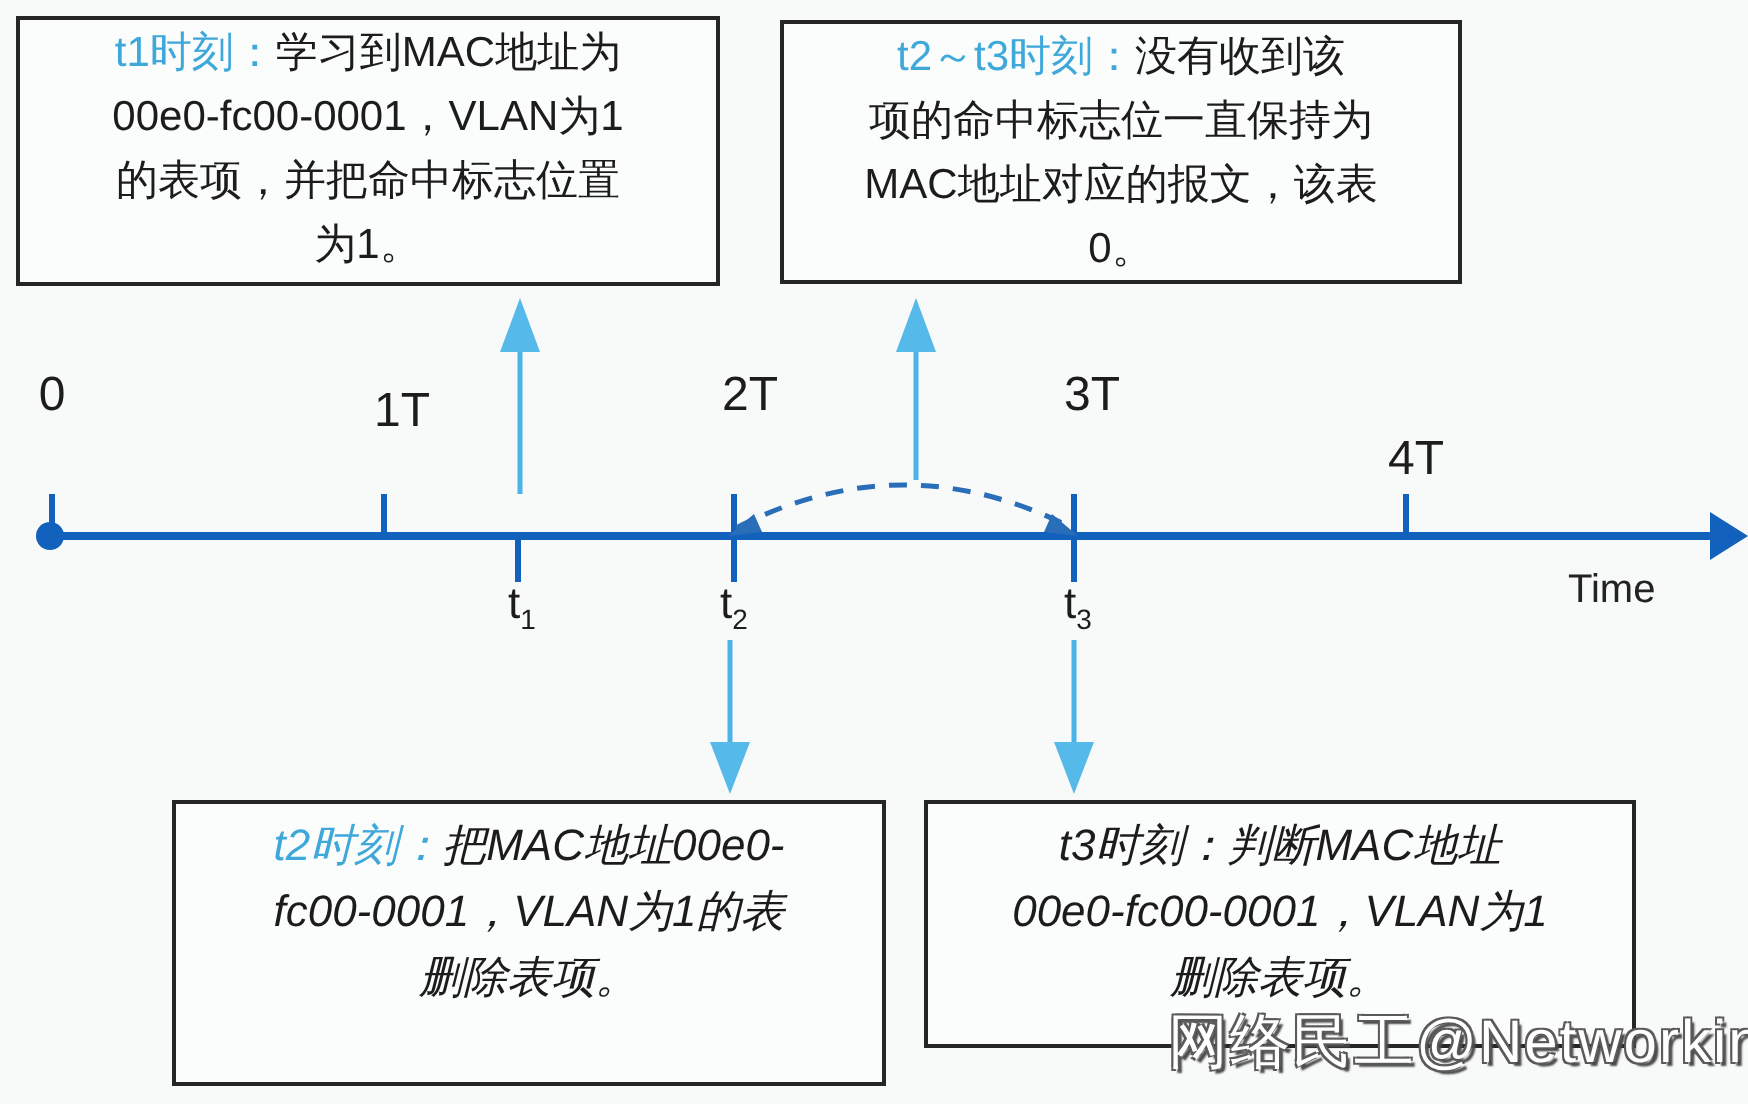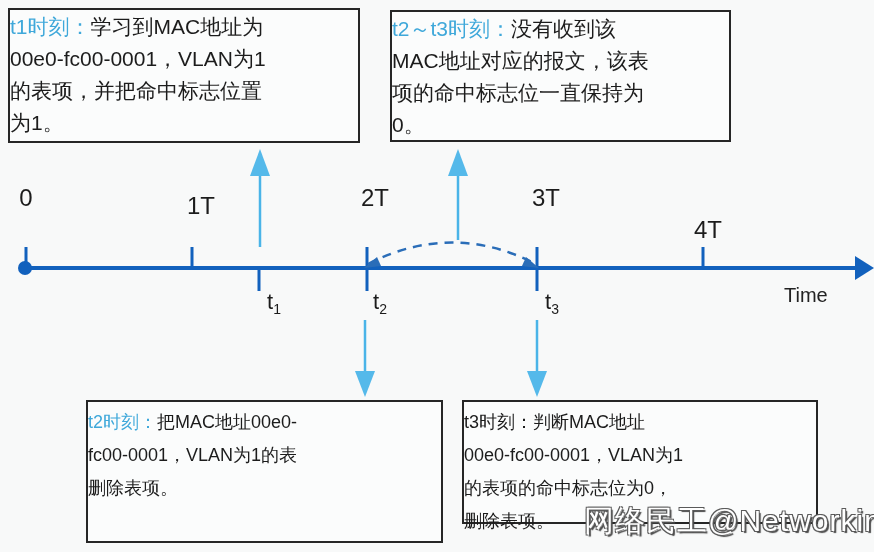--- a/index.html
+++ b/index.html
@@ -12,36 +12,37 @@
     width:874px;height:552px;
     background:#f8f9f9;
     overflow:hidden;
   }
   #diagram-svg{position:absolute;left:0;top:0;}
   .box{
     position:absolute;
     border:2.5px solid #262626;
     background:#fbfcfc;
     box-sizing:border-box;
+    text-align:center;
     color:#1c1c1c;
   }
   .box .line{white-space:nowrap;}
   .box-top .line{font-size:21px;line-height:32px;}
-  .box-bottom .line{font-size:18px;line-height:33px;}
+  .box-bottom .line{font-size:22px;line-height:33px;font-style:italic;}
   .hl{color:#3fa8da;}
   .plainlbl{color:#1c1c1c;}
   .tick-label{
     position:absolute;
     font-size:24px;color:#1c1c1c;
     text-align:center;width:50px;
   }
   .point-label{
     position:absolute;
     font-size:22px;color:#1c1c1c;
-    text-align:right;width:40px;
+    text-align:center;width:40px;
   }
   .point-label sub{font-size:14px;}
   .axis-label{
     position:absolute;
     font-size:20px;color:#222;
   }
   .watermark{
     position:absolute;
     left:584px;top:501px;
     font-size:30px;
@@ -125,37 +126,36 @@
     </div>
     <div class="line">00e0-fc00-0001，VLAN为1</div>
     <div class="line">的表项，并把命中标志位置</div>
     <div class="line">为1。</div>
   </div>
 
   <div class="box box-top" style="left:390px;top:10px;width:341px;height:132px;padding-top:1px;">
     <div class="line">
       <span class="hl">t2～t3时刻：</span><span>没有收到该</span>
     </div>
+    <div class="line">项的命中标志位一直保持为</div>
     <div class="line">MAC地址对应的报文，该表</div>
-    <div class="line">项的命中标志位一直保持为</div>
     <div class="line">0。</div>
   </div>
 
   <div class="box box-bottom" style="left:86px;top:400px;width:357px;height:143px;padding-top:4px;">
     <div class="line">
       <span class="hl">t2时刻：</span><span>把MAC地址00e0-</span>
     </div>
     <div class="line">fc00-0001，VLAN为1的表</div>
     <div class="line">删除表项。</div>
   </div>
 
   <div class="box box-bottom" style="left:462px;top:400px;width:356px;height:124px;padding-top:4px;">
     <div class="line">
       <span class="plainlbl">t3时刻：</span><span>判断MAC地址</span>
     </div>
     <div class="line">00e0-fc00-0001，VLAN为1</div>
-    <div class="line">的表项的命中标志位为0，</div>
     <div class="line">删除表项。</div>
   </div>
 
   <div class="watermark">网络民工@Networking民工</div>
 
 </div>
 
 </body></html>

